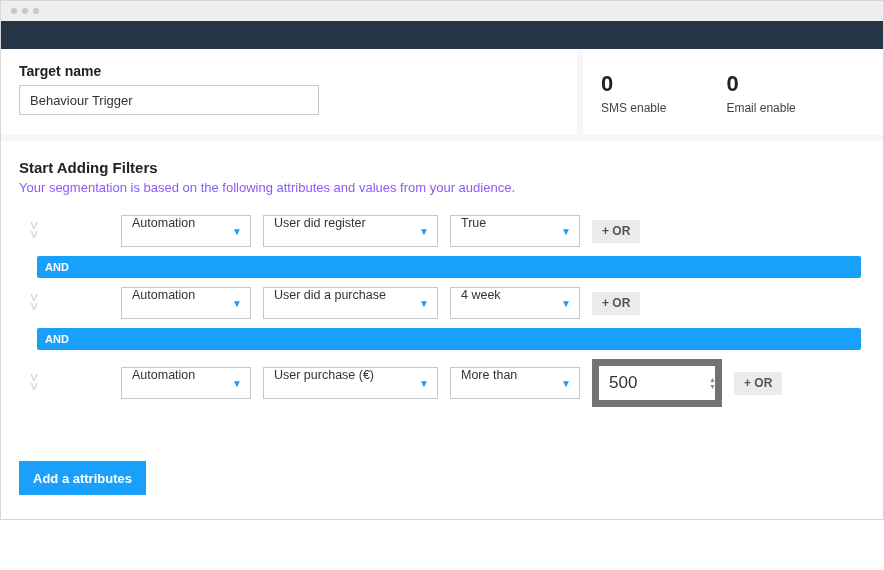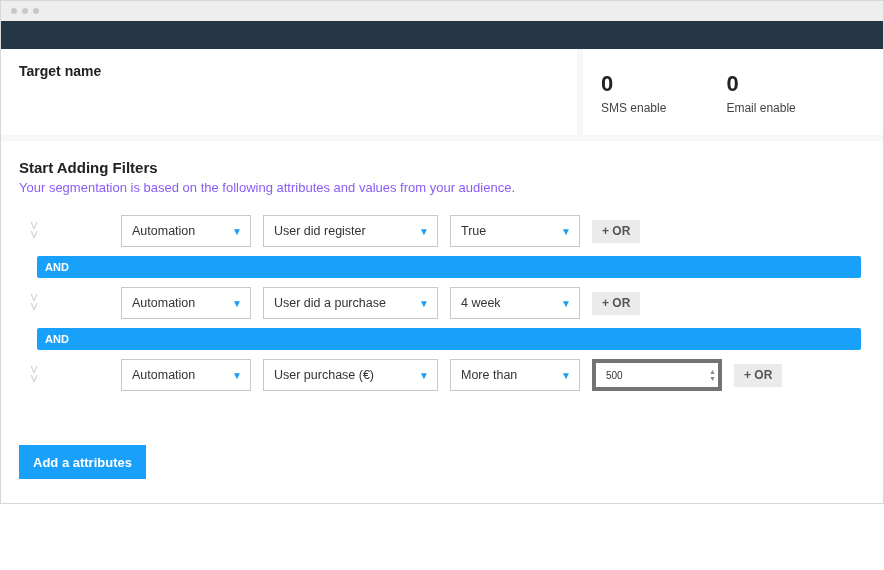--- a/index.html
+++ b/index.html
@@ -15,26 +15,26 @@
     .label{font-size:14px;font-weight:700;color:#222;margin-bottom:6px}
     .tinput{width:300px;height:30px;border:1px solid #c8c8c8;padding:0 10px;font-size:13px;color:#333}
     .stat-num{font-size:22px;font-weight:700;color:#222}
     .stat-lbl{font-size:12px;color:#444;margin-top:4px}
     .main{background:#fff;padding:18px 18px 24px}
     .h2{font-size:15px;font-weight:700;color:#222;margin-bottom:4px}
     .sub{font-size:13px;color:#8b5cf6;margin-bottom:14px}
     .rows{display:flex;flex-direction:column}
     .row{display:flex;align-items:center;gap:12px;padding:6px 0}
     .drag{width:30px;display:flex;flex-direction:column;align-items:center;color:#cfcfcf;font-size:14px;line-height:9px;cursor:grab}
-    .sel{position:relative;height:32px;border:1px solid #c8c8c8;background:#fff;display:flex;align-items:center;padding:0 26px 0 10px;font-size:12.5px;color:#333;cursor:pointer}
+    .sel{position:relative;height:32px;border:1px solid #c8c8c8;background:#fff;display:flex;align-items:flex-start;padding:0 26px 0 10px;font-size:12.5px;color:#333;cursor:pointer}
     .sel .caret{position:absolute;right:8px;top:50%;transform:translateY(-50%);color:#1e9df4;font-size:10px}
     .w-cat{width:130px}
     .w-attr{width:175px}
     .w-val{width:130px}
-    .ninput{width:130px;height:32px;border:4px solid #737373;padding:0 22px 0 10px;font-size:10px;color:#333;position:relative}
+    .ninput{width:130px;height:48px;border:7px solid #737373;padding:0 22px 0 10px;font-size:17px;color:#333;position:relative}
     .ninwrap{position:relative}
     .spin{position:absolute;right:6px;top:50%;transform:translateY(-50%);display:flex;flex-direction:column;font-size:7px;color:#888;line-height:7px}
     .orbtn{height:23px;padding:0 10px;background:#ebebeb;color:#555;font-size:12px;font-weight:700;border:none;cursor:pointer}
     .and{display:inline-block;background:#18a0fb;color:#fff;font-size:11px;font-weight:700;padding:5px 8px;border-radius:2px;margin:3px 4px 3px 18px;cursor:pointer}
     .actions{display:flex;gap:14px;margin-top:48px}
     .pbtn{background:#18a0fb;color:#fff;border:none;height:34px;padding:0 14px;font-size:13px;font-weight:700;cursor:pointer}
   </style>
 </head>
 <body>
 
@@ -42,20 +42,21 @@
   <div class="titlebar">
     <span class="dot"></span>
     <span class="dot"></span>
     <span class="dot"></span>
   </div>
   <div class="darkband"></div>
 
   <div class="toprow">
     <div class="card left">
       <div class="label">Target name</div>
+      <input class="tinput" type="text" value="Behaviour Trigger" style="">
     </div>
     <div class="card right">
       <div>
         <div class="stat-num">0</div>
         <div class="stat-lbl">SMS enable</div>
       </div>
       <div>
         <div class="stat-num">0</div>
         <div class="stat-lbl">Email enable</div>
       </div>

